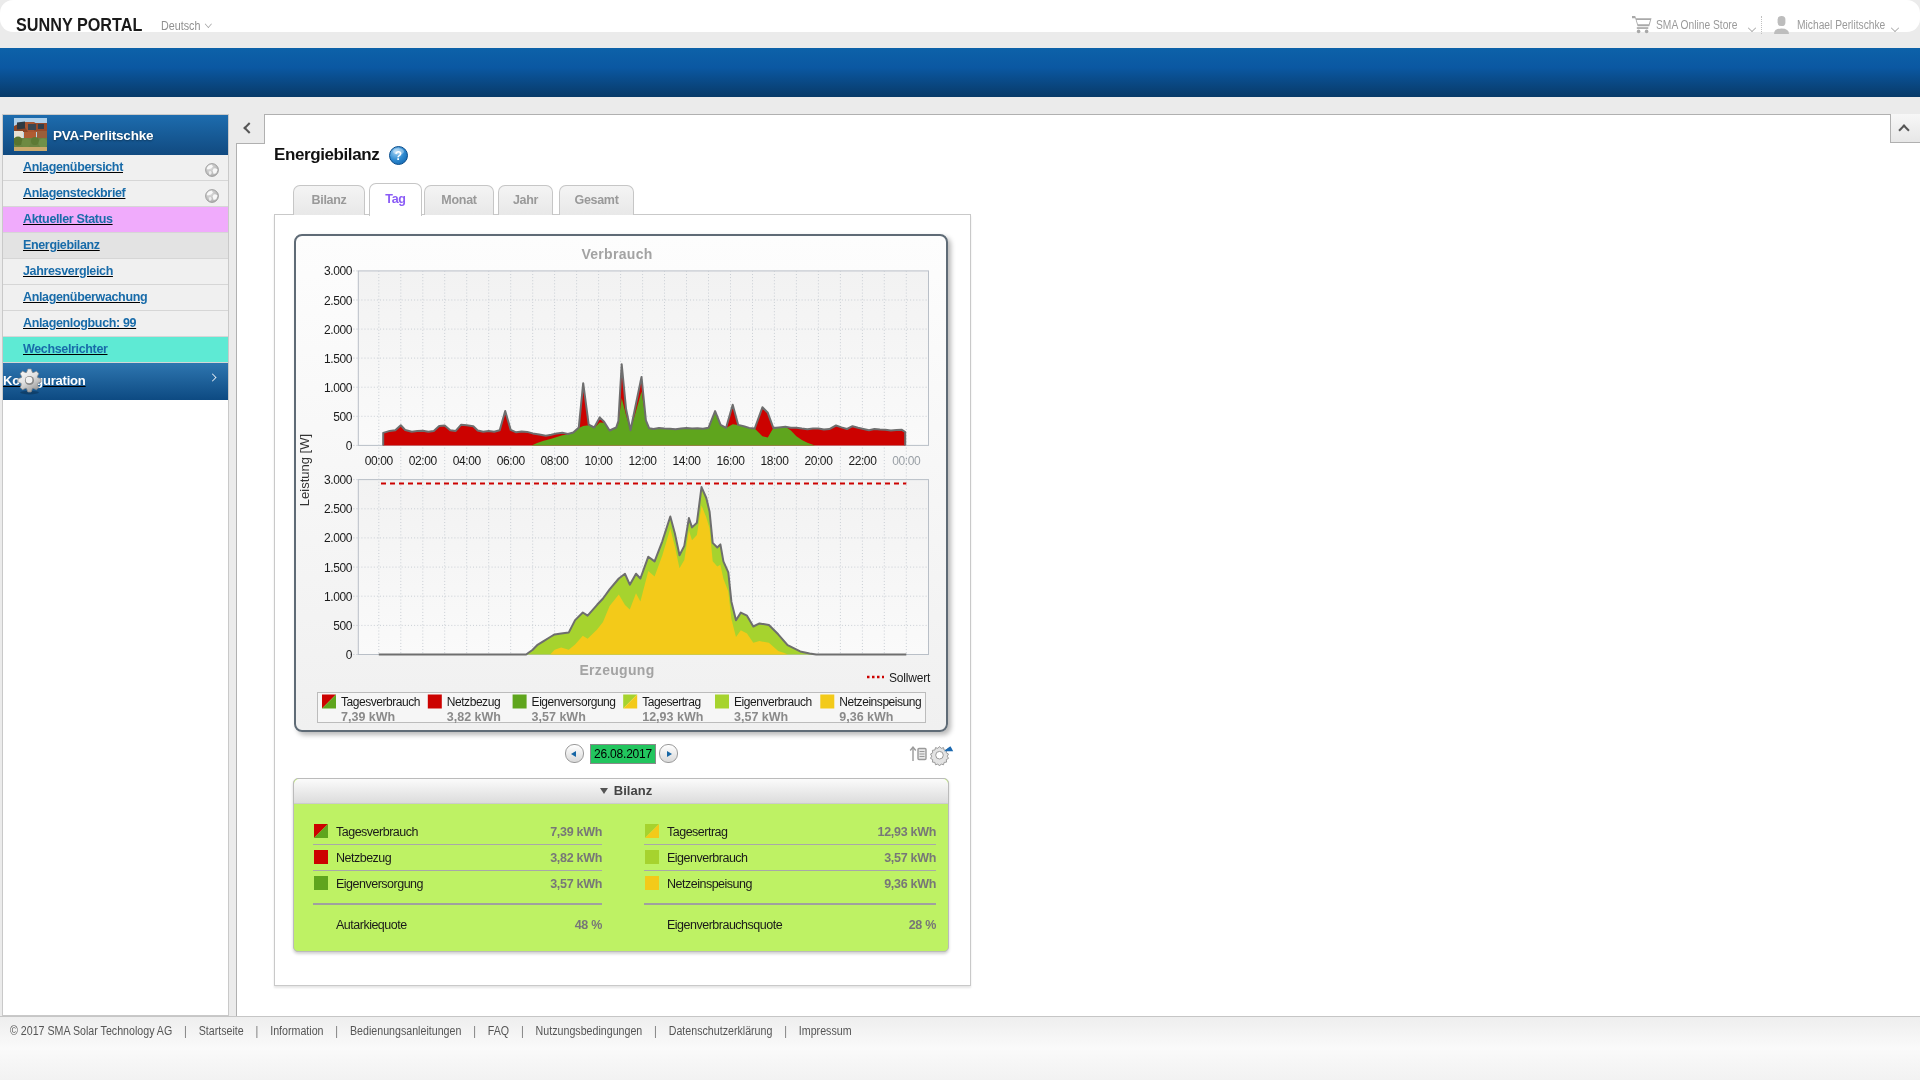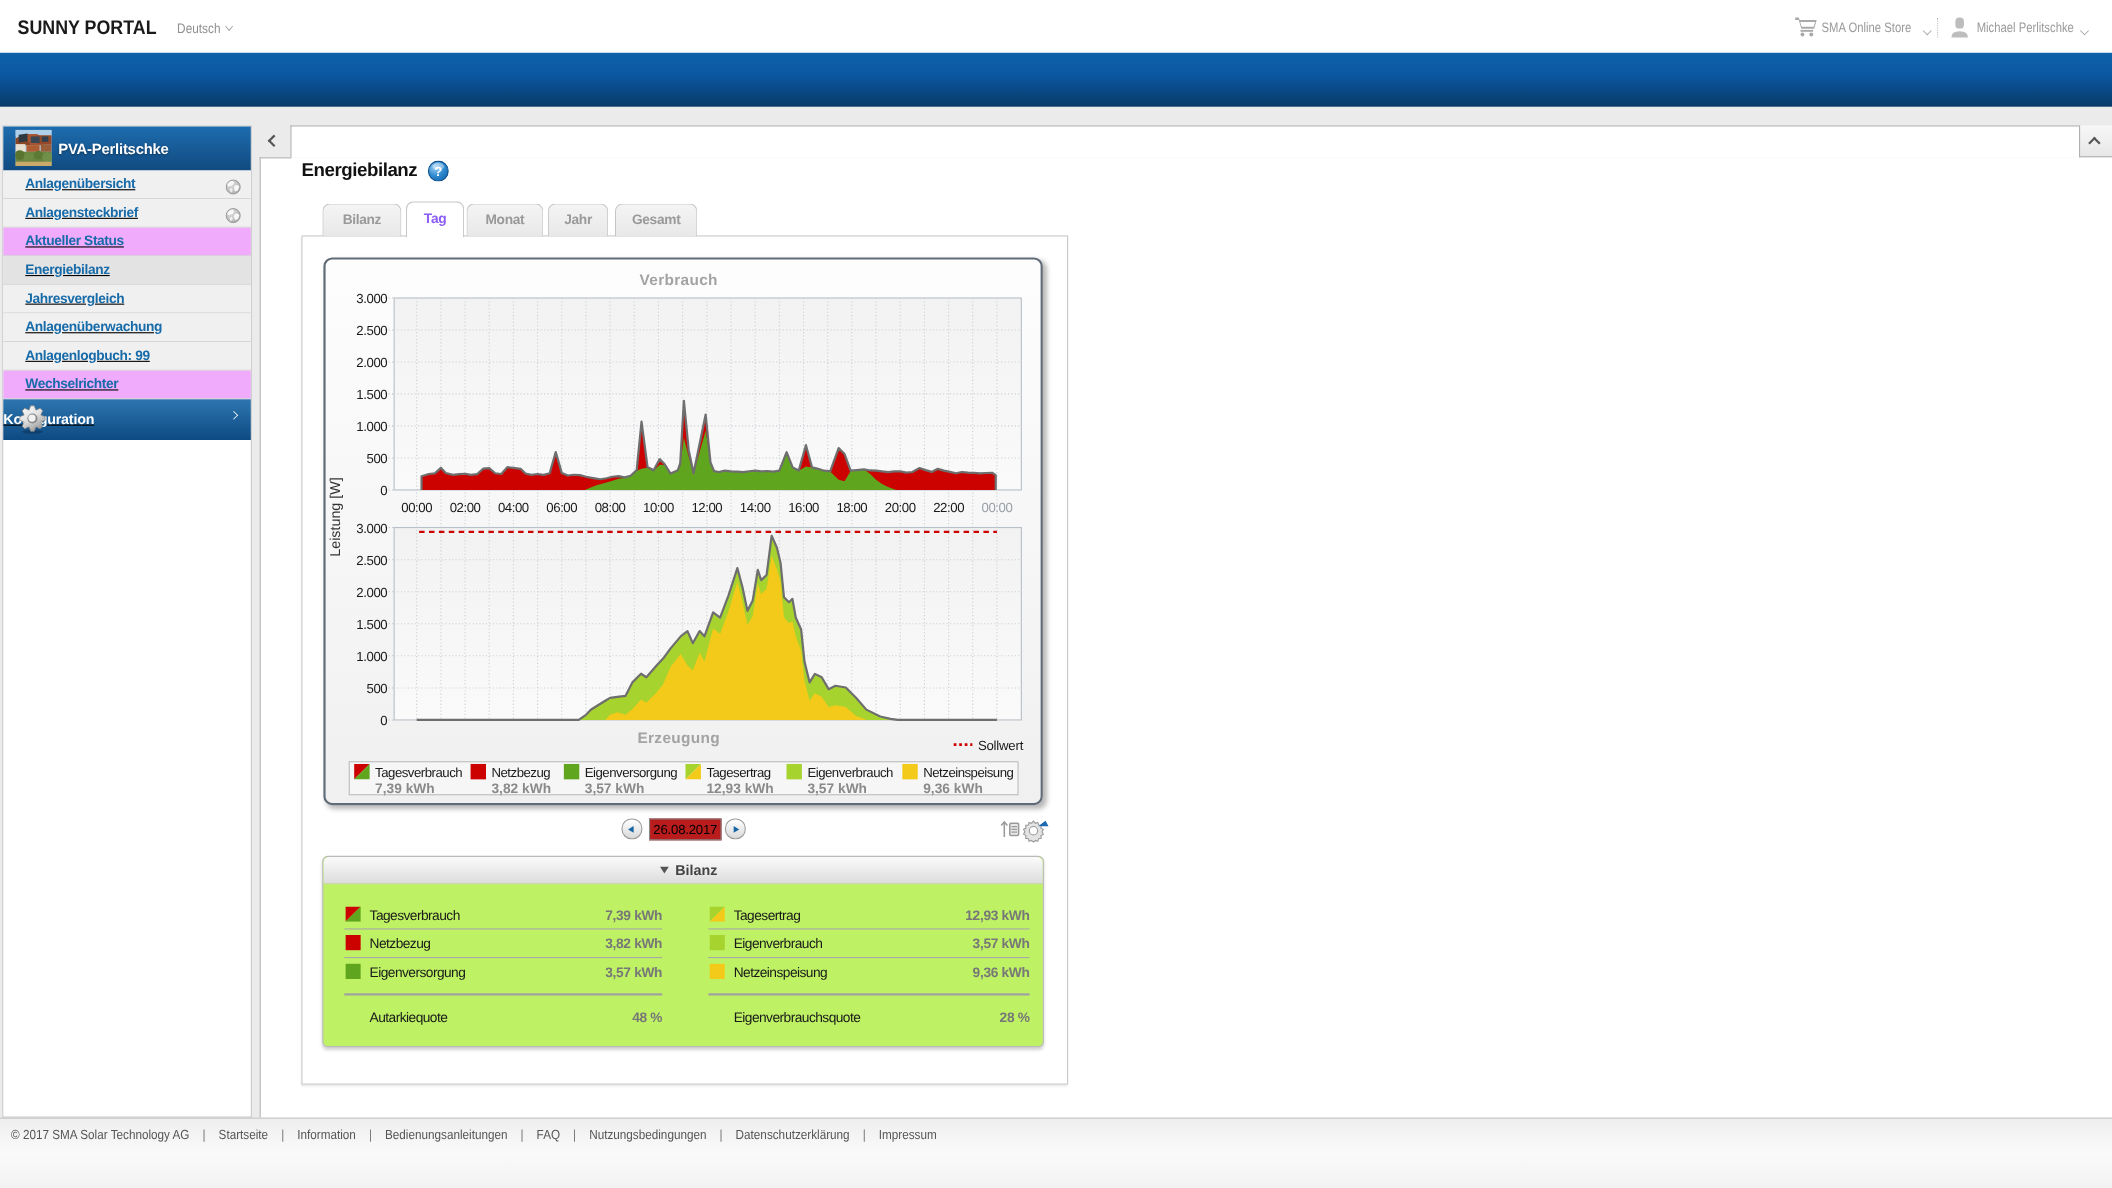--- a/index.html
+++ b/index.html
@@ -1,16 +1,16 @@
 <!DOCTYPE html>
 <html><head><meta charset="utf-8"><title>Sunny Portal</title>
 <style>
 * { margin:0; padding:0; box-sizing:border-box; }
 html,body { width:1920px; height:1080px; font-family:"Liberation Sans", sans-serif; background:#ebebeb; position:relative; overflow:hidden; }
-#header { position:absolute; left:0; top:0; width:1920px; height:48px; background:#fff; }
+#header { position:absolute; left:0; top:0; width:1920px; height:32px; background:#fff;border-radius:13px; }
 #logo { position:absolute; left:16px; top:15px; font-size:18px; font-weight:bold; color:#1a1a1a; transform:scaleX(0.9); transform-origin:0 0; white-space:nowrap; }
 .hgrey { color:#8f8f8f; font-size:13px; }
 #lang { position:absolute; left:161px; top:19px; font-size:12.5px; transform:scaleX(0.86); transform-origin:0 0; }
 .chev { display:inline-block; width:8px; height:8px; border-right:1.6px solid #9a9a9a; border-bottom:1.6px solid #9a9a9a; transform:rotate(45deg) scale(0.72); margin-left:5px; vertical-align:2px; }
 #topright { position:absolute; left:0; top:0; width:1920px; height:48px; color:#9a9a9a; font-size:12.5px; }
 #topright .abs { position:absolute; }
 .sqz { transform:scaleX(0.82); transform-origin:0 0; display:inline-block; white-space:nowrap; }
 #bluebar { position:absolute; left:0; top:48px; width:1920px; height:49px; background:linear-gradient(180deg,#0d62a9 0%,#0b58a2 40%,#083a68 100%); }
 #sidebar { position:absolute; left:2px; top:114px; width:227px; height:902px; background:#fff; border:1px solid #c9c9c9;text-decoration:underline; }
 #sbhead { height:40px; background:linear-gradient(180deg,#1d6cae,#114a80); position:relative; }
@@ -32,21 +32,21 @@
 #footer { position:absolute; left:10px; top:1024px; font-size:12px; color:#555; transform:scaleX(0.888); transform-origin:0 0; white-space:nowrap; }
 #footer span { color:#777; margin:0 10px; }
 h1 { position:absolute; left:274px; top:145px; font-size:17px; font-weight:bold; color:#111; letter-spacing:-0.4px; }
 #helpicon { position:absolute; left:389px; top:146px; }
 .tab { position:absolute; top:185px; height:30px; background:linear-gradient(180deg,#f4f4f4,#e8e8e8); border:1px solid #c6c6c6; border-bottom:none; border-radius:7px 7px 0 0; text-align:center; line-height:28px; font-size:12.5px; letter-spacing:-0.3px; font-weight:bold; color:#999; z-index:3; }
 .tab.active { top:183px; height:33px; background:#fff; color:#8b5cf6; line-height:30px; z-index:5; }
 #tabpanel { position:absolute; left:274px; top:214px; width:697px; height:772px; background:#fff; border:1px solid #c9c9c9; box-shadow:0 2px 2px rgba(0,0,0,0.10); z-index:2; }
 #chartbox { position:absolute; left:294px; top:234px; width:654px; height:498px; border:2px solid #5f6b76; border-radius:8px; background:linear-gradient(180deg,#fdfdfd,#f0f0f0); box-shadow:3px 3px 5px rgba(0,0,0,0.28); z-index:4; }
 .navbtn { position:absolute; width:19px; height:19px; border:1px solid #9a9a9a; border-radius:9px; background:linear-gradient(180deg,#ffffff,#d9d9d9); }
 .navbtn .tri { position:absolute; top:6px; width:0; height:0; border-top:3.5px solid transparent; border-bottom:3.5px solid transparent; }
-#datebox { position:absolute; left:590px; top:744px; width:66px; height:20px; border:1px solid #8a8a8a; background:#b91c1c; text-align:center; font-size:12px; letter-spacing:-0.2px; line-height:19px; color:#000; z-index:6; }
+#datebox { position:absolute; left:590px; top:744px; width:66px; height:20px; border:1px solid #8a8a8a; background:#22c55e; text-align:center; font-size:12px; letter-spacing:-0.2px; line-height:19px; color:#000; z-index:6; }
 #bilanz { position:absolute; left:293px; top:778px; width:656px; height:174px; background:#bef264; border:1px solid #bbb; border-radius:5px; box-shadow:0 2px 3px rgba(0,0,0,0.18); z-index:4;text-align:center; }
 #bilhead { height:25px; background:linear-gradient(180deg,#fbfbfb,#dcdcdc); border-bottom:1px solid #ccc; border-radius:5px 5px 0 0; font-size:13px; font-weight:bold; color:#444; line-height:24px; padding-left:10px; }
 #bilhead .tri { display:inline-block; width:0; height:0; border-left:4px solid transparent; border-right:4px solid transparent; border-top:6px solid #555; margin-right:6px; vertical-align:1px; }
 .bcol { position:absolute; top:40px; }
 .brow { position:relative; width:100%; height:26px; border-bottom:1px solid #a8a8a8; }
 .brow:nth-of-type(3) { border-bottom:none; }
 .bsw { position:absolute; left:1px; top:5px; }
 .bsw svg { display:block; }
 .blab { position:absolute; left:23px; top:6px; font-size:12.5px; letter-spacing:-0.5px; color:#1a1a1a; }
 .bval { position:absolute; right:0; top:6px; font-size:12.5px; letter-spacing:-0.3px; font-weight:bold; color:#777; }
@@ -123,21 +123,21 @@
 <circle cx="7" cy="7" r="6.4" fill="url(#glg)" stroke="#909090" stroke-width="0.8"></circle>
 <path d="M1.6 5.2 Q3 2 6.4 1.4 L8 3.4 6 5.6 2.6 6.6 Z" fill="#f8f8f8"></path>
 <path d="M8.6 5.4 Q11.8 4.6 12.6 6.8 L11.2 10.2 8.6 11 7.6 7.6 Z" fill="#f8f8f8"></path>
 <path d="M3.6 8.6 L5.8 8 6.8 10 5 12.2 Q3.8 11 3.6 8.6 Z" fill="#ededed"></path>
 </svg></span></div>
 <div class="mitem" style="background:#f0abfc">Aktueller Status</div>
 <div class="mitem" style="background:#e3e3e3">Energiebilanz</div>
 <div class="mitem" style="background:#f0f0f0">Jahresvergleich</div>
 <div class="mitem" style="background:#f0f0f0">Anlagenüberwachung</div>
 <div class="mitem" style="background:#f0f0f0">Anlagenlogbuch: 99</div>
-<div class="mitem" style="background:#f0abfc">Wechselrichter</div>
+<div class="mitem" style="background:#5eead4">Wechselrichter</div>
 
   <div id="konfig"><span class="gear"><svg width="27" height="27" viewBox="0 0 26 26">
 <defs>
             <linearGradient id="gg" x1="0" y1="0" x2="0.6" y2="1">
               <stop offset="0" stop-color="#ffffff"></stop>
               <stop offset="0.55" stop-color="#e0e0e0"></stop>
               <stop offset="1" stop-color="#9e9e9e"></stop>
             </linearGradient>
           </defs>
 <ellipse cx="13" cy="23.6" rx="9" ry="1.8" fill="#000" opacity="0.22"></ellipse>

